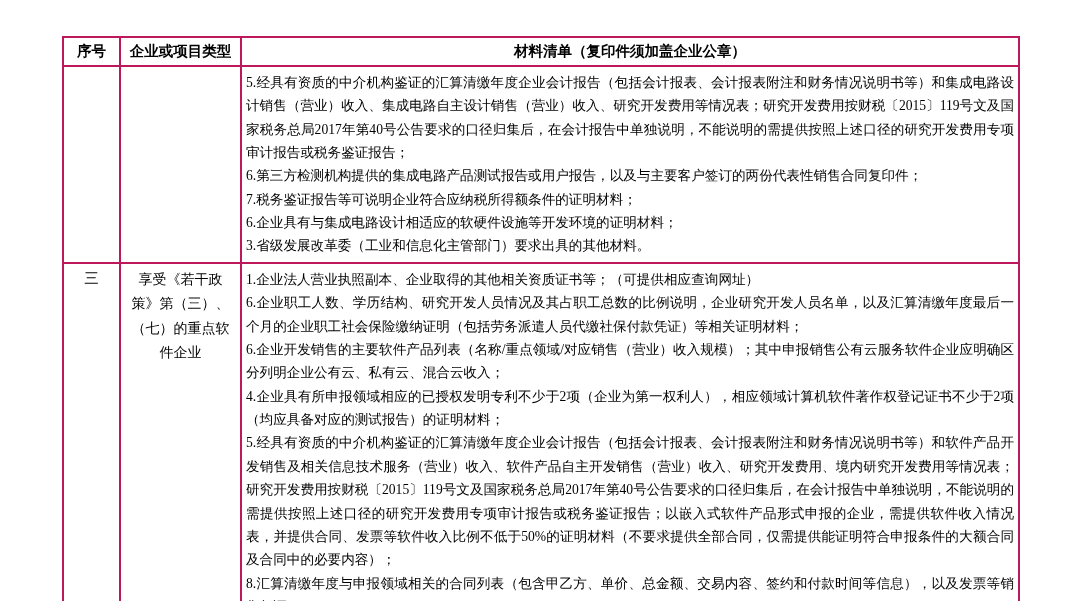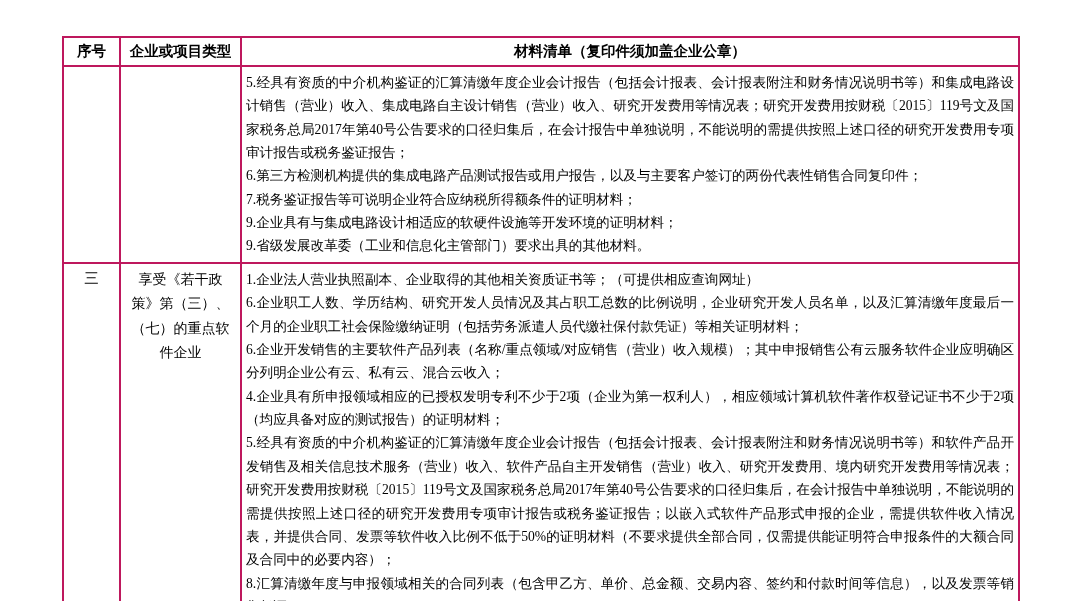--- a/index.html
+++ b/index.html
@@ -88,22 +88,22 @@
       </tr>
     </thead>
     <tbody>
       <tr>
         <td class="seq-cell"></td>
         <td class="type-cell"></td>
         <td class="list-cell">
           <p>5.经具有资质的中介机构鉴证的汇算清缴年度企业会计报告（包括会计报表、会计报表附注和财务情况说明书等）和集成电路设计销售（营业）收入、集成电路自主设计销售（营业）收入、研究开发费用等情况表；研究开发费用按财税〔2015〕119号文及国家税务总局2017年第40号公告要求的口径归集后，在会计报告中单独说明，不能说明的需提供按照上述口径的研究开发费用专项审计报告或税务鉴证报告；</p>
           <p>6.第三方检测机构提供的集成电路产品测试报告或用户报告，以及与主要客户签订的两份代表性销售合同复印件；</p>
           <p>7.税务鉴证报告等可说明企业符合应纳税所得额条件的证明材料；</p>
-          <p>9.企业具有与集成电路设计相适应的软硬件设施等开发环境的证明材料；</p>
-          <p>9.省级发展改革委（工业和信息化主管部门）要求出具的其他材料。</p>
+          <p>6.企业具有与集成电路设计相适应的软硬件设施等开发环境的证明材料；</p>
+          <p>3.省级发展改革委（工业和信息化主管部门）要求出具的其他材料。</p>
         </td>
       </tr>
       <tr>
         <td class="seq-cell">三</td>
         <td class="type-cell">享受《若干政策》第（三）、（七）的重点软件企业</td>
         <td class="list-cell">
           <p>1.企业法人营业执照副本、企业取得的其他相关资质证书等；（可提供相应查询网址）</p>
           <p>6.企业职工人数、学历结构、研究开发人员情况及其占职工总数的比例说明，企业研究开发人员名单，以及汇算清缴年度最后一个月的企业职工社会保险缴纳证明（包括劳务派遣人员代缴社保付款凭证）等相关证明材料；</p>
           <p>6.企业开发销售的主要软件产品列表（名称/重点领域/对应销售（营业）收入规模）；其中申报销售公有云服务软件企业应明确区分列明企业公有云、私有云、混合云收入；</p>
           <p>4.企业具有所申报领域相应的已授权发明专利不少于2项（企业为第一权利人），相应领域计算机软件著作权登记证书不少于2项（均应具备对应的测试报告）的证明材料；</p>

